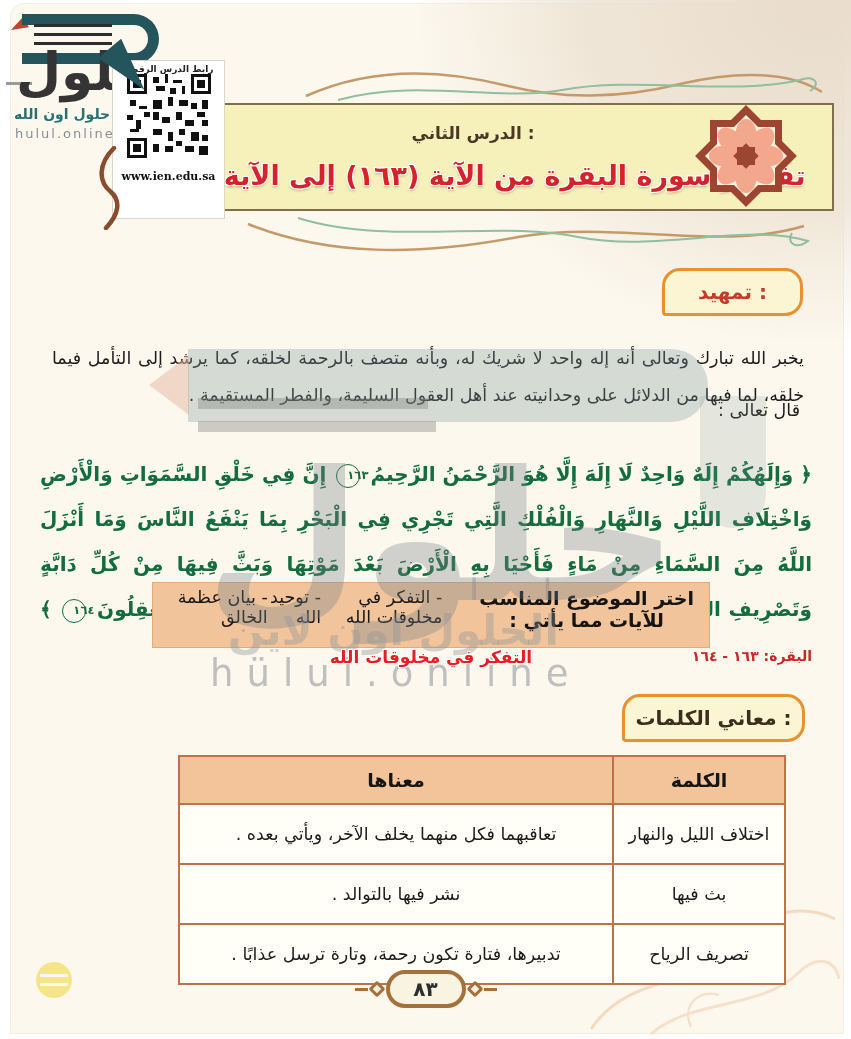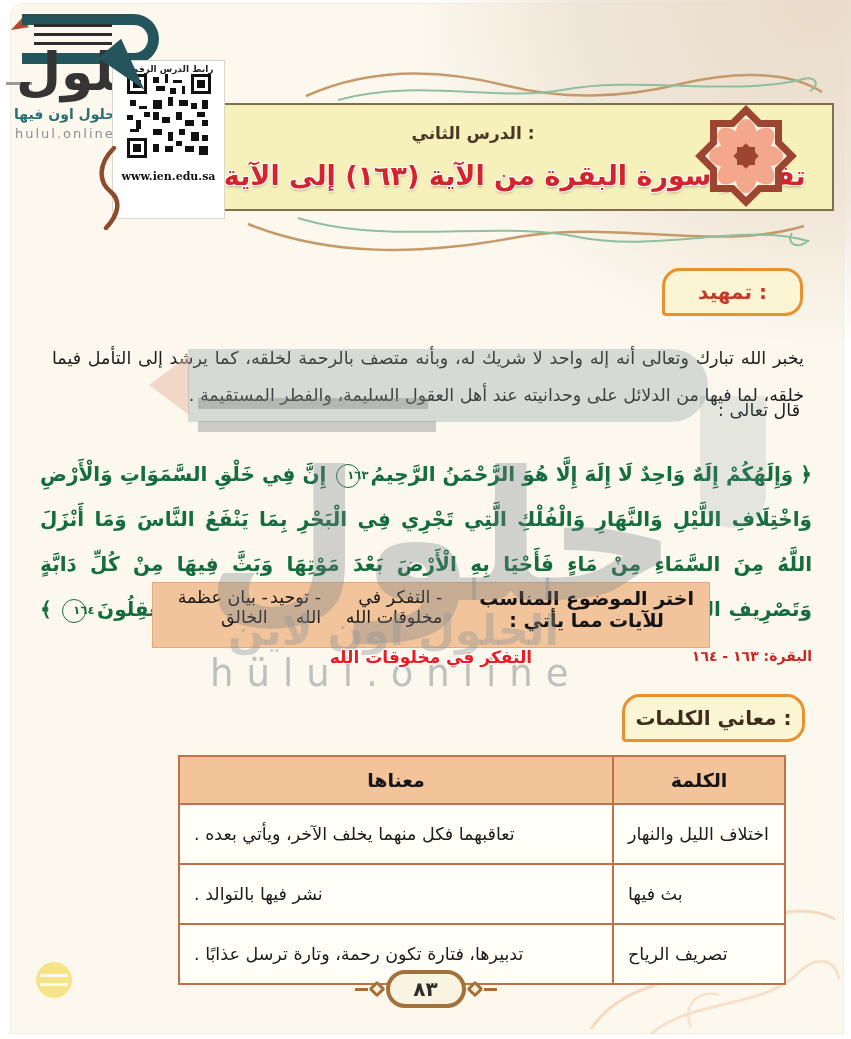--- a/index.html
+++ b/index.html
@@ -68,21 +68,21 @@
   .choices-options{display:flex;justify-content:space-between;padding:0 22px;font-size:17.5px;color:#161616;}
   .answer{position:absolute;left:152px;top:647px;width:558px;text-align:center;font-size:17px;
         font-weight:bold;color:#ec1c24;z-index:4;direction:rtl;
         text-shadow:0 0 2px #fff,1px 1px 0 #fff,-1px -1px 0 #fff,1px -1px 0 #fff,-1px 1px 0 #fff;}
 
   
   .meanings-table{position:absolute;left:178px;top:755px;width:608px;border-collapse:collapse;
         direction:rtl;z-index:2;background:#fffef7;}
   .meanings-table th,.meanings-table td{border:2px solid #c0714a;}
   .meanings-table th{background:#f3c399;height:44px;font-size:19px;font-weight:bold;color:#151515;text-align:center;}
-  .meanings-table td{height:58px;font-size:17.5px;color:#1b1b1b;padding:0 14px;text-align:left;}
+  .meanings-table td{height:58px;font-size:17.5px;color:#1b1b1b;padding:0 14px;text-align:center;}
   .col-word{width:172px;}
 
   
   .page-badge-wrap{position:absolute;left:0;right:0;top:970px;display:flex;align-items:center;
         justify-content:center;z-index:2;}
   .badge-line{width:13px;height:3px;background:#a5713b;}
   .badge-diamond{width:12px;height:12px;background:#a5713b;transform:rotate(45deg);border-radius:2px;
         margin:0 3px;position:relative;}
   .badge-diamond::after{content:"";position:absolute;inset:3px;background:#f7f0df;}
   .badge-capsule{min-width:80px;height:38px;border:4px solid #a5713b;border-radius:22px;background:#f9f3e2;
@@ -126,21 +126,21 @@
     <path d="M10,14 C90,46 180,46 280,27 C380,10 480,42 566,16" stroke="#c59a6a" stroke-width="2.5" fill="none"></path>
     <path d="M60,8 C150,36 260,10 340,27 C420,43 510,12 570,31 c-12,9 -22,2 -16,-8" stroke="#8fbf9f" stroke-width="2" fill="none"></path>
   </svg>
 
   <div class="brand-topleft">
     <div class="pencil-tip"></div>
     <div class="gray-dash"></div>
     <div class="hook"></div>
     <div class="hook-stripes"></div>
     <div class="brand-word">حلول</div>
-    <div class="brand-site-ar">حلول اون فيها</div>
+    <div class="brand-site-ar">حلول اون الله</div>
     <div class="brand-site-latin">hulul.online</div>
   </div>
   <div class="brand-arrow"></div>
 
   <div class="qr-card">
     <div class="qr-label">رابط الدرس الرقمي</div>
     <svg width="84" height="84" viewBox="0 0 29 29" shape-rendering="crispEdges">
       <rect width="29" height="29" fill="#fff"></rect>
       <g fill="#111">
         <rect x="0" y="0" width="7" height="7"></rect>

